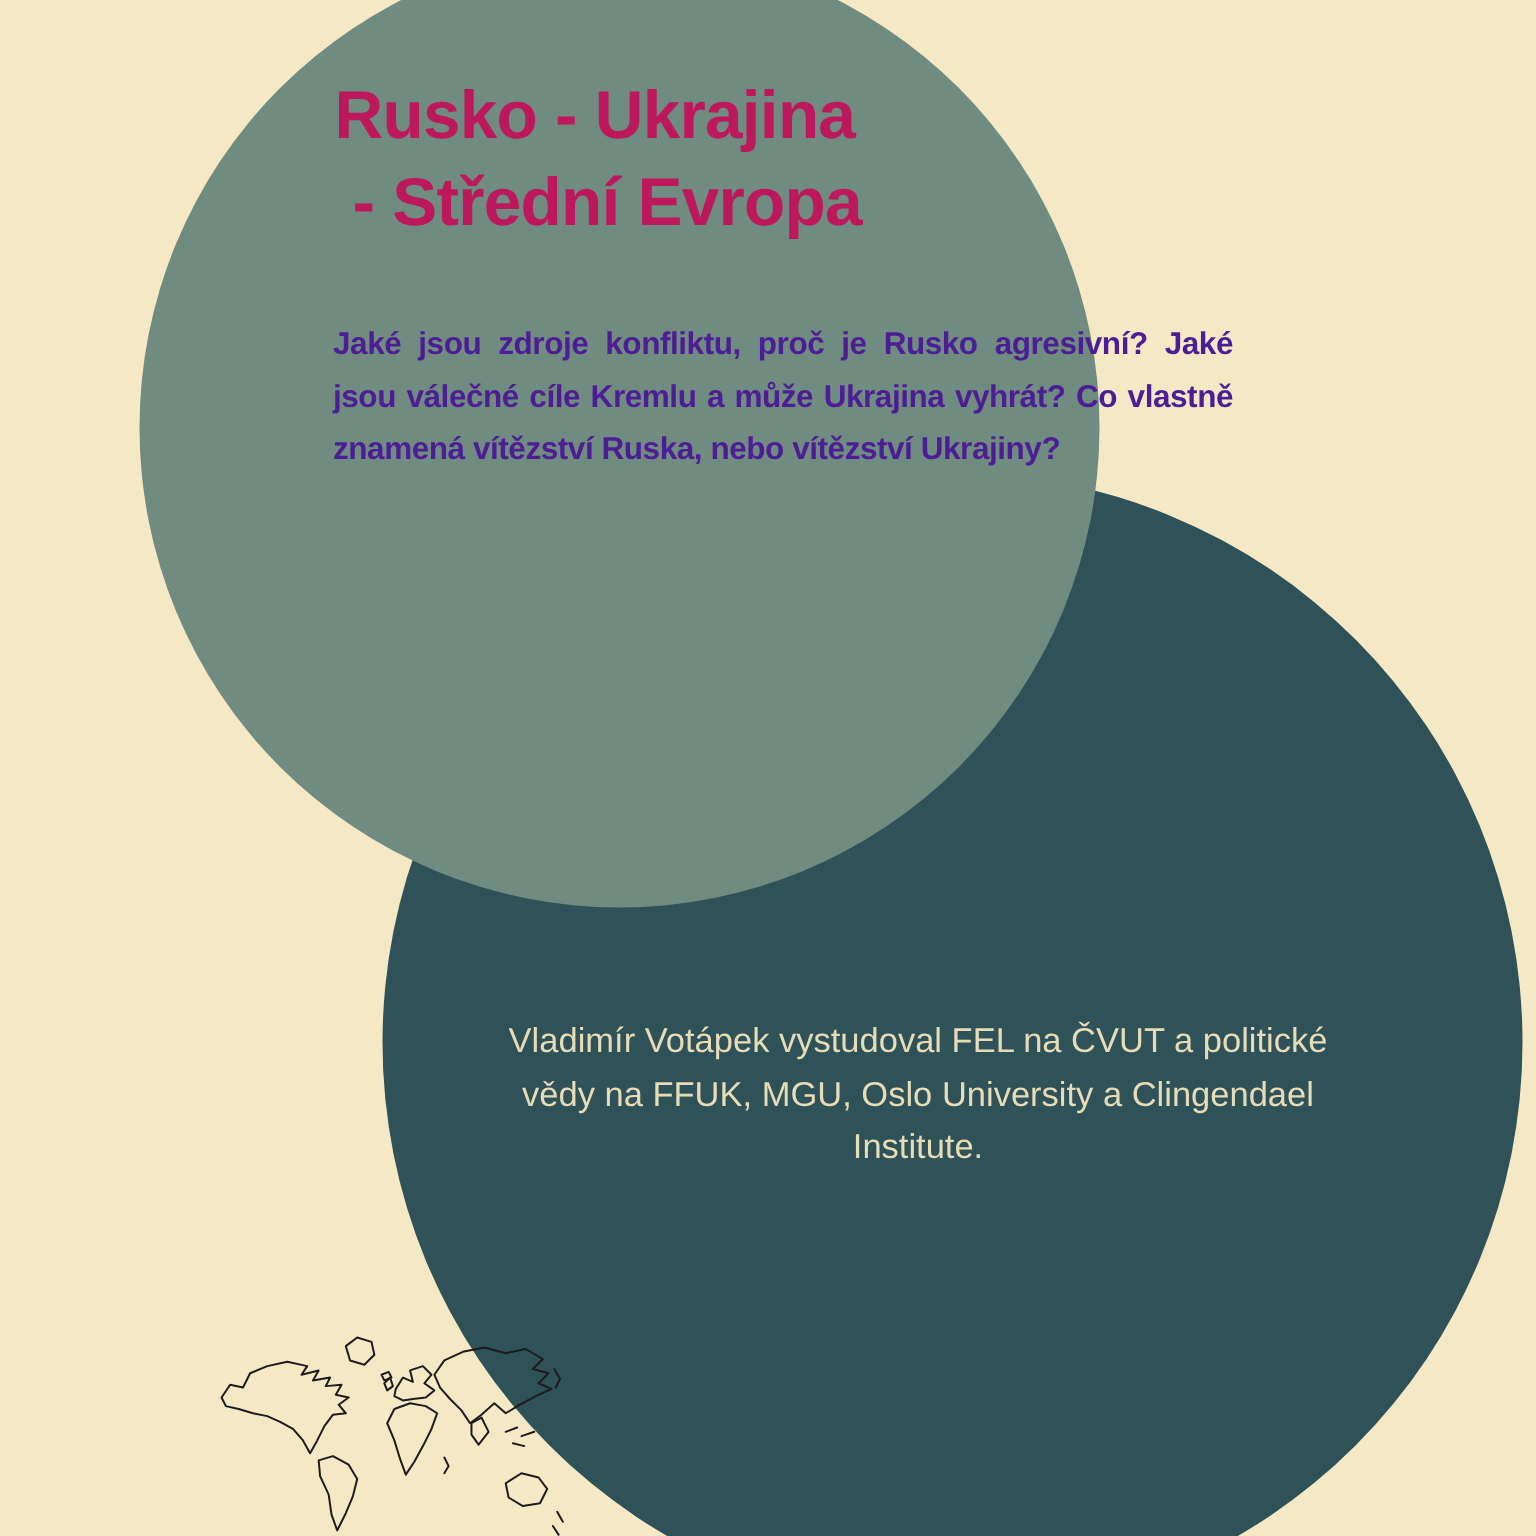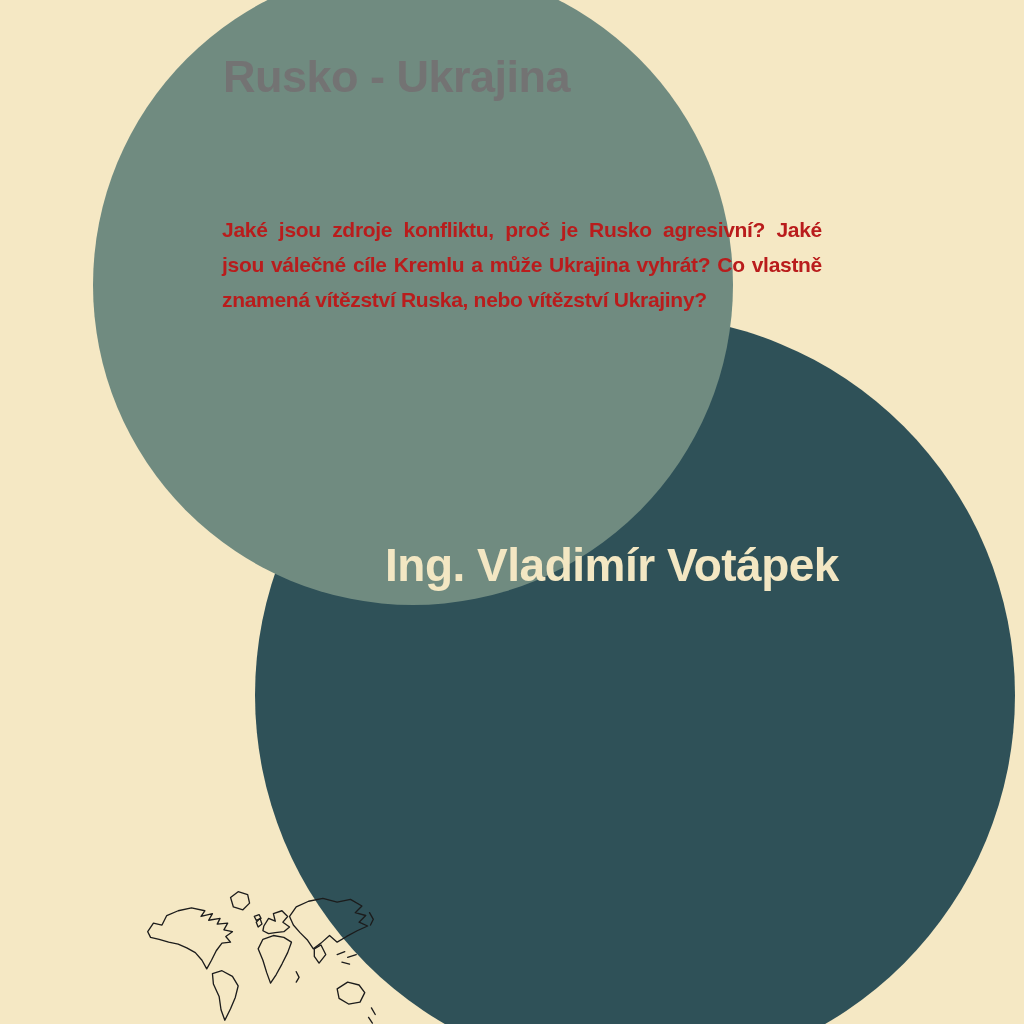--- a/index.html
+++ b/index.html
@@ -11,28 +11,28 @@
     overflow:hidden;
     font-family:"Liberation Sans","DejaVu Sans",sans-serif;
   }
   .circle{position:absolute;border-radius:50%;}
   .circle.teal{left:255px;top:315px;width:760px;height:760px;background:#2F5158;}
   .circle.sage{left:93px;top:-35px;width:640px;height:640px;background:#708B80;}
 
   .event-title{
     position:absolute;left:223px;top:48px;
     font-size:45px;font-weight:bold;line-height:58px;
-    letter-spacing:-0.5px;color:#737373;
+    letter-spacing:-0.5px;color:#be185d;
   }
   .event-title .line2{padding-left:12px;}
 
   .intro{
     position:absolute;left:222px;top:212px;width:600px;
     font-size:21px;font-weight:bold;line-height:35px;
-    letter-spacing:-0.3px;color:#b91c1c;
+    letter-spacing:-0.3px;color:#4c1d95;
     text-align:justify;
   }
   .intro p{margin:0;}
 
   .speaker-heading{
     position:absolute;left:312px;top:538px;width:600px;
     text-align:center;
     font-size:46px;font-weight:bold;letter-spacing:-0.5px;
     color:#F3E7C3;
   }
@@ -56,29 +56,30 @@
 </head>
 <body>
 
 <div class="poster">
 
   <div class="circle teal"></div>
   <div class="circle sage"></div>
 
   <div class="event-title">
     <div class="line1">Rusko - Ukrajina</div>
+    <div class="line2">- Střední Evropa</div>
   </div>
 
   <div class="intro">
     <p>Jaké jsou zdroje konfliktu, proč je Rusko agresivní?  Jaké jsou válečné cíle Kremlu  a může Ukrajina vyhrát? Co vlastně znamená vítězství Ruska, nebo vítězství Ukrajiny?</p>
   </div>
 
-  <div class="speaker-heading">Ing. Vladimír Votápek</div>
 
   <div class="bio">
+    <p>Vladimír Votápek vystudoval FEL na ČVUT a politické vědy na FFUK, MGU, Oslo University a Clingendael Institute.</p>
   </div>
 
   <div class="world-map">
     <svg viewBox="0 0 250 150" xmlns="http://www.w3.org/2000/svg" aria-hidden="true">
 
       <path d="M6 50 L12 41 L21 43 L26 33 L38 28 L52 25 L66 28 L62 34 L74 31 L70 38 L82 36 L79 42 L90 41 L86 48 L95 50 L88 55 L93 61 L84 62 L78 70 L73 80 L68 89 L63 80 L56 72 L47 67 L38 63 L28 61 L18 58 L9 56 Z"></path>
 
       <path d="M93 14 L101 8 L111 11 L113 20 L106 27 L96 24 Z"></path>
 
       <path d="M118 34 L123 32 L125 36 L120 38 Z"></path>

